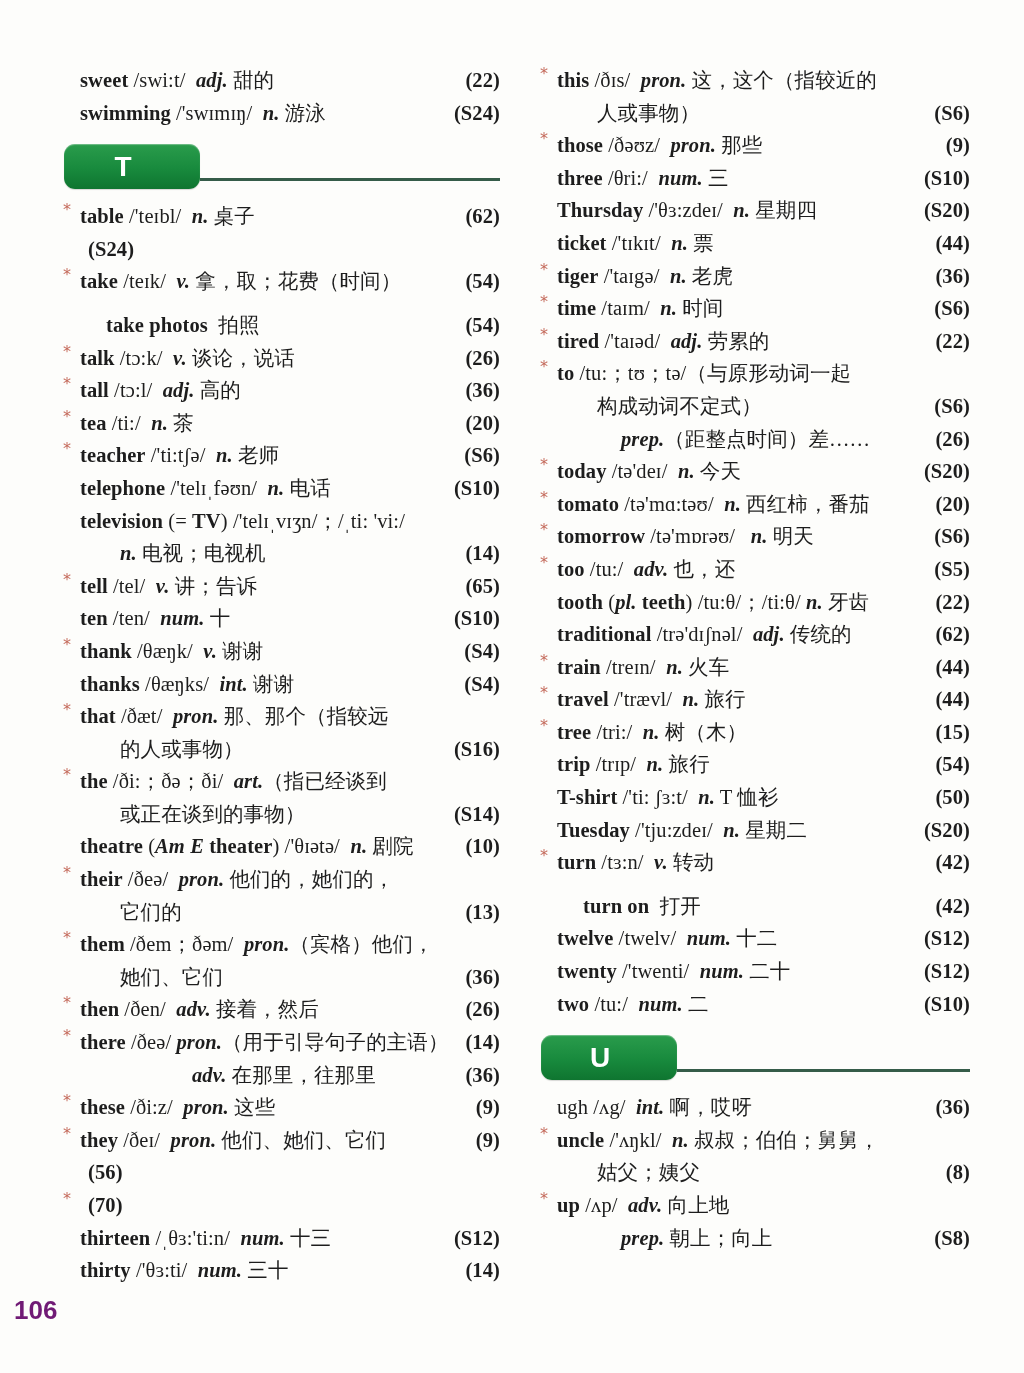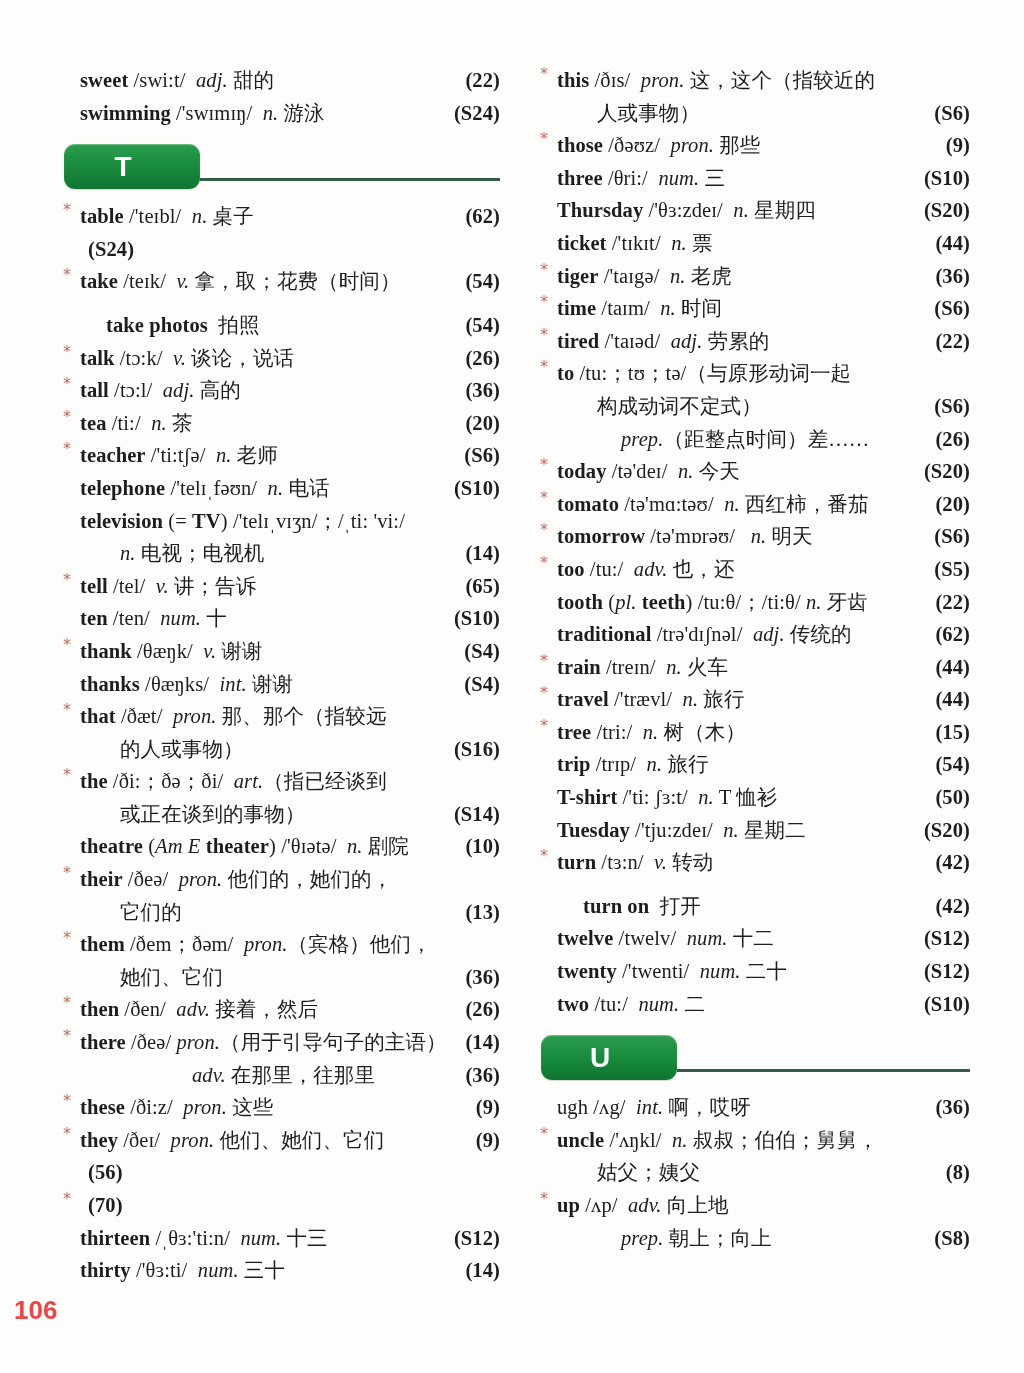--- a/index.html
+++ b/index.html
@@ -25,21 +25,21 @@
     display:flex;
     justify-content:space-between;
     align-items:baseline;
     line-height:32.6px;
     font-size:20.5px;
     letter-spacing:0.1px;
   }
   .line .text { white-space:pre-wrap; }
   .line .page { flex-shrink:0; padding-left:8px;font-weight:bold; }
   .seg-b { font-weight:bold; }
-  .seg-i { font-style:italic; }
+  .seg-i { font-style:italic;font-weight:bold; }
   .star {
     position:absolute;
     left:-17px; top:2px;
     font-size:16px;
     line-height:16px;
     color:#c4695a;
     font-family:"DejaVu Sans",sans-serif;
   }
   .ind-sub { padding-left:26px;margin-top:11px; }
   .ind-1   { padding-left:40px; }
@@ -72,21 +72,21 @@
     height:3px;
     background:#355c49;
     margin-bottom:8px;
   }
   .page-number {
     position:absolute;
     left:14px; bottom:47px;
     font-family:"Liberation Sans","DejaVu Sans",sans-serif;
     font-weight:bold;
     font-size:26px;
-    color:#ef4444;
+    color:#701a75;
   }
 </style>
 </head>
 <body>
 
 <div class="columns">
   <div class="col col-left">
       <div class="entry">
         <div class="line">
           <span class="text"><span class="seg-b">sweet</span><span> /swi:t/  </span><span class="seg-i">adj.</span><span> 甜的</span></span>

